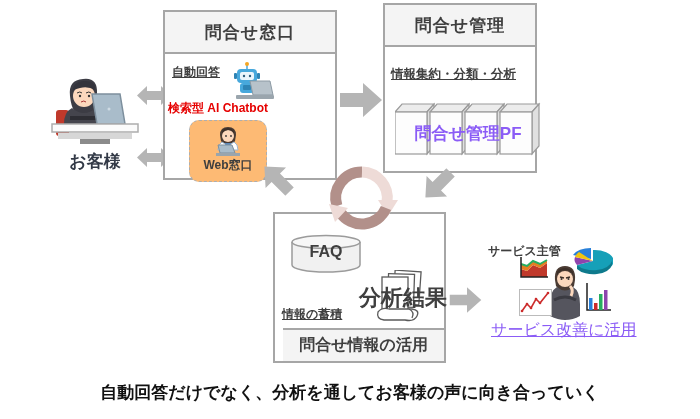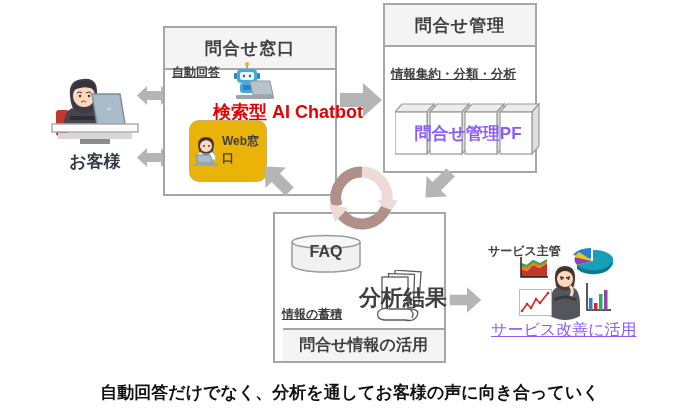--- a/index.html
+++ b/index.html
@@ -17,25 +17,25 @@
   }
   .frame-footer {
     position:absolute; left:0; right:0; bottom:0; height:33px;
     background:#f4f4f4; border-top:2.5px solid #a6a6a6;
     display:flex; align-items:center; justify-content:center;
     font-size:16px; font-weight:bold; color:#3f3f3f;margin-left:8px;
   }
 
   .small-label { font-size:12px; font-weight:bold; color:#3f3f3f; text-decoration:underline; white-space:nowrap; }
 
-  .chatbot-label { font-size:18px; font-weight:bold; color:#e60000; white-space:nowrap;margin-left:45px; }
+  .chatbot-label { font-size:12px; font-weight:bold; color:#e60000; white-space:nowrap; }
 
   .dashed-box {
-    position:absolute; border:1.5px dashed #aeaeae; border-radius:10px; background:#eab308;
-    display:flex; flex-direction:row; align-items:center; justify-content:center;
+    position:absolute; border:1.5px dashed #aeaeae; border-radius:10px; background:#fdba74;
+    display:flex; flex-direction:column; align-items:center; justify-content:center;
   }
   .webwin-label { font-size:12px; font-weight:bold; color:#3f3f3f; padding-bottom:3px; }
 
   .customer-label { font-size:17px; font-weight:bold; color:#333a47; text-align:center; }
 
   .pf-text {
     position:absolute; width:100%; text-align:center;
     font-size:17px; font-weight:bold; color:#8b5cf6; white-space:nowrap;
   }
   .faq-text {
@@ -86,21 +86,21 @@
     <svg width="34" height="21" viewBox="0 0 34 21">
         <polygon points="0,10.5 10,1 10,6 24,6 24,1 34,10.5 24,20 24,15 10,15 10,20" fill="#b5b5b5"></polygon>
       </svg>
   </div>
   <div class="abs" style="left:137px; top:147px;">
     <svg width="34" height="21" viewBox="0 0 34 21">
         <polygon points="0,10.5 10,1 10,6 24,6 24,1 34,10.5 24,20 24,15 10,15 10,20" fill="#b5b5b5"></polygon>
       </svg>
   </div>
 
-  <div class="frame" style="left:163px; top:26px; width:174px; height:170px;">
+  <div class="frame" style="left:163px; top:10px; width:174px; height:170px;">
     <div class="frame-header">問合せ窓口</div>
   </div>
   <div class="abs small-label" style="left:172px; top:64px;">自動回答</div>
 
   <div class="abs" style="left:230px; top:61px;">
     <svg width="44" height="42" viewBox="0 0 44 42">
       <line x1="17" y1="8" x2="17" y2="4" stroke="#4aa6d8" stroke-width="1.5"></line>
       <circle cx="17" cy="3" r="2" fill="#f5a623"></circle>
       <rect x="7" y="8" width="20" height="14" rx="4" fill="#47a8dc"></rect>
       <rect x="10" y="11" width="14" height="8" rx="2" fill="#eaf5fc"></rect>

